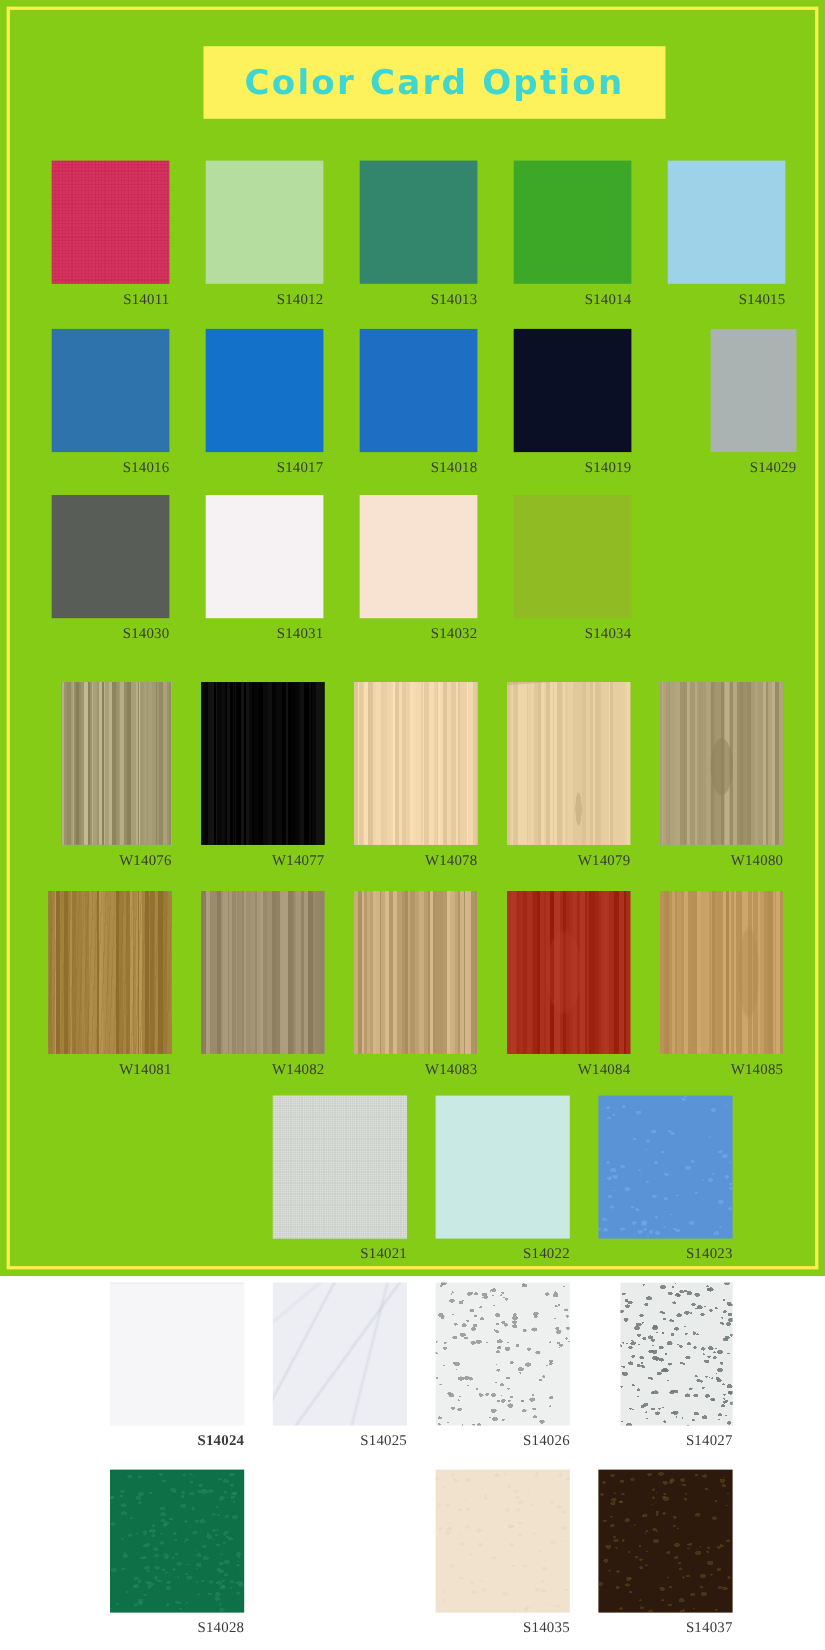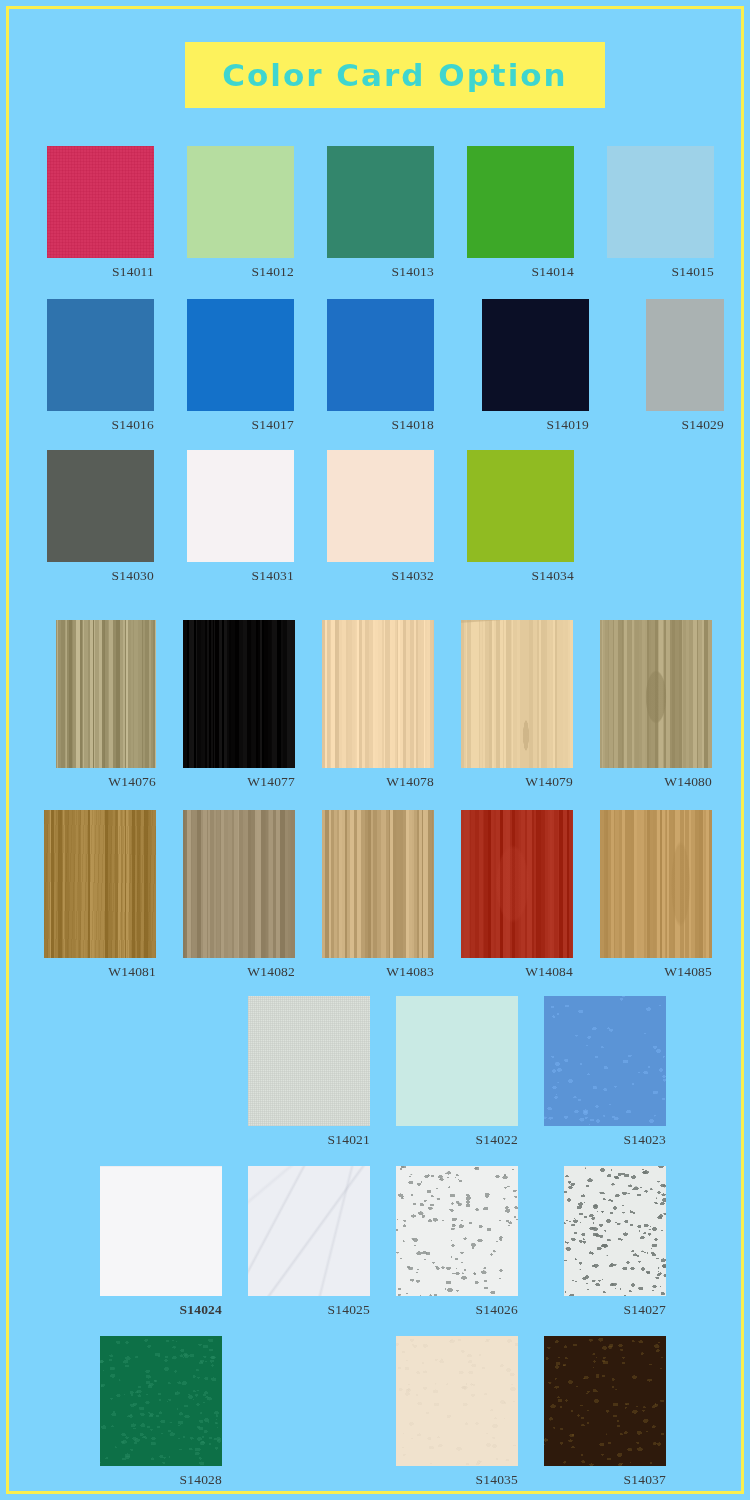--- a/index.html
+++ b/index.html
@@ -4,22 +4,22 @@
 <style>
   * { box-sizing: border-box; margin: 0; padding: 0; }
   html, body {
     width: 750px; height: 1500px;
     background: #ffffff;
     font-family: "Liberation Serif", "DejaVu Serif", serif;
     overflow: hidden;
   }
   #page {
     position: relative;
-    width: 750px; height: 1500px;
-    background: #7dd3fc;
+    width: 750px; height: 1160px;
+    background: #84cc16;
   }
   
   #frame {
     position: absolute;
     left: 6px; top: 6px; right: 6px; bottom: 6px;
     border: 3px solid #fbef4e;
     pointer-events: none;
   }
   
   #banner {
@@ -105,21 +105,21 @@
             <div class="label">S14016</div>
           </div>
           <div class="cell" style="left: 187px; top: 0px;">
             <div class="swatch" style="background-color: rgb(20, 113, 201);"></div>
             <div class="label">S14017</div>
           </div>
           <div class="cell" style="left: 327px; top: 0px;">
             <div class="swatch" style="background-color: rgb(30, 111, 196);"></div>
             <div class="label">S14018</div>
           </div>
-          <div class="cell" style="left: 482px; top: 0px;">
+          <div class="cell" style="left: 467px; top: 0px;">
             <div class="swatch" style="background-color: rgb(11, 15, 38);"></div>
             <div class="label">S14019</div>
           </div>
           <div class="cell" style="left: 617px; top: 0px; padding-left: 29px;">
             <div class="swatch" style="background-color: rgb(170, 178, 178);"></div>
             <div class="label">S14029</div>
           </div>
         </div>
         <div class="row s5" style="position: absolute; top: 450px; left: 0px; height: 138px;">
           <div class="cell" style="left: 47px; top: 0px;">

